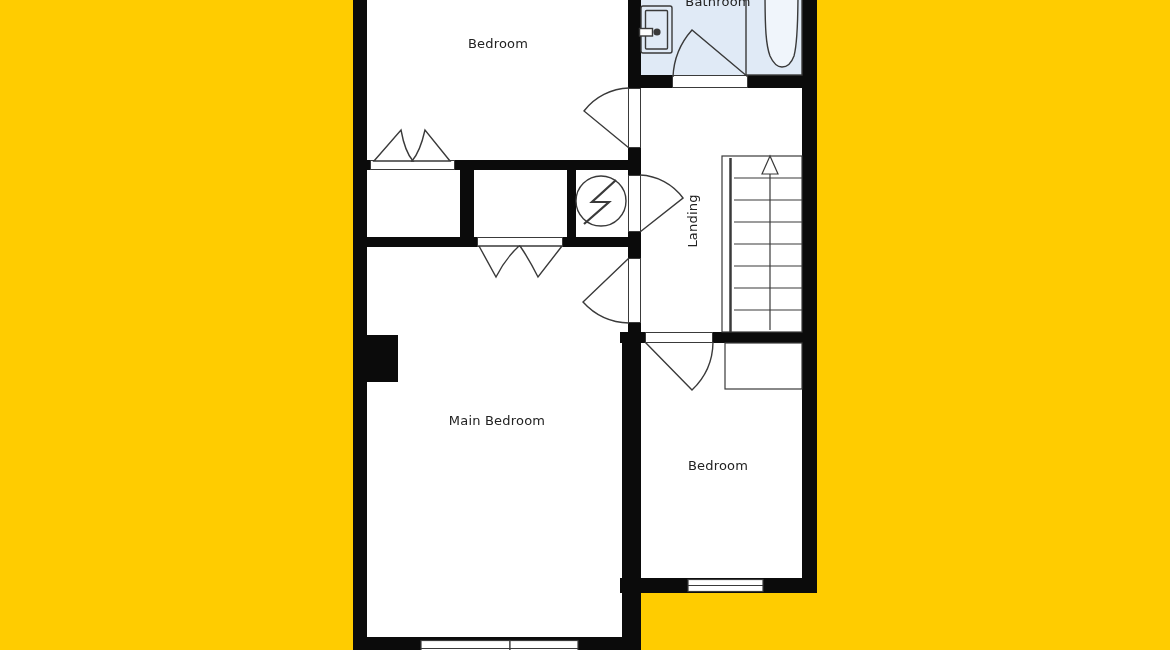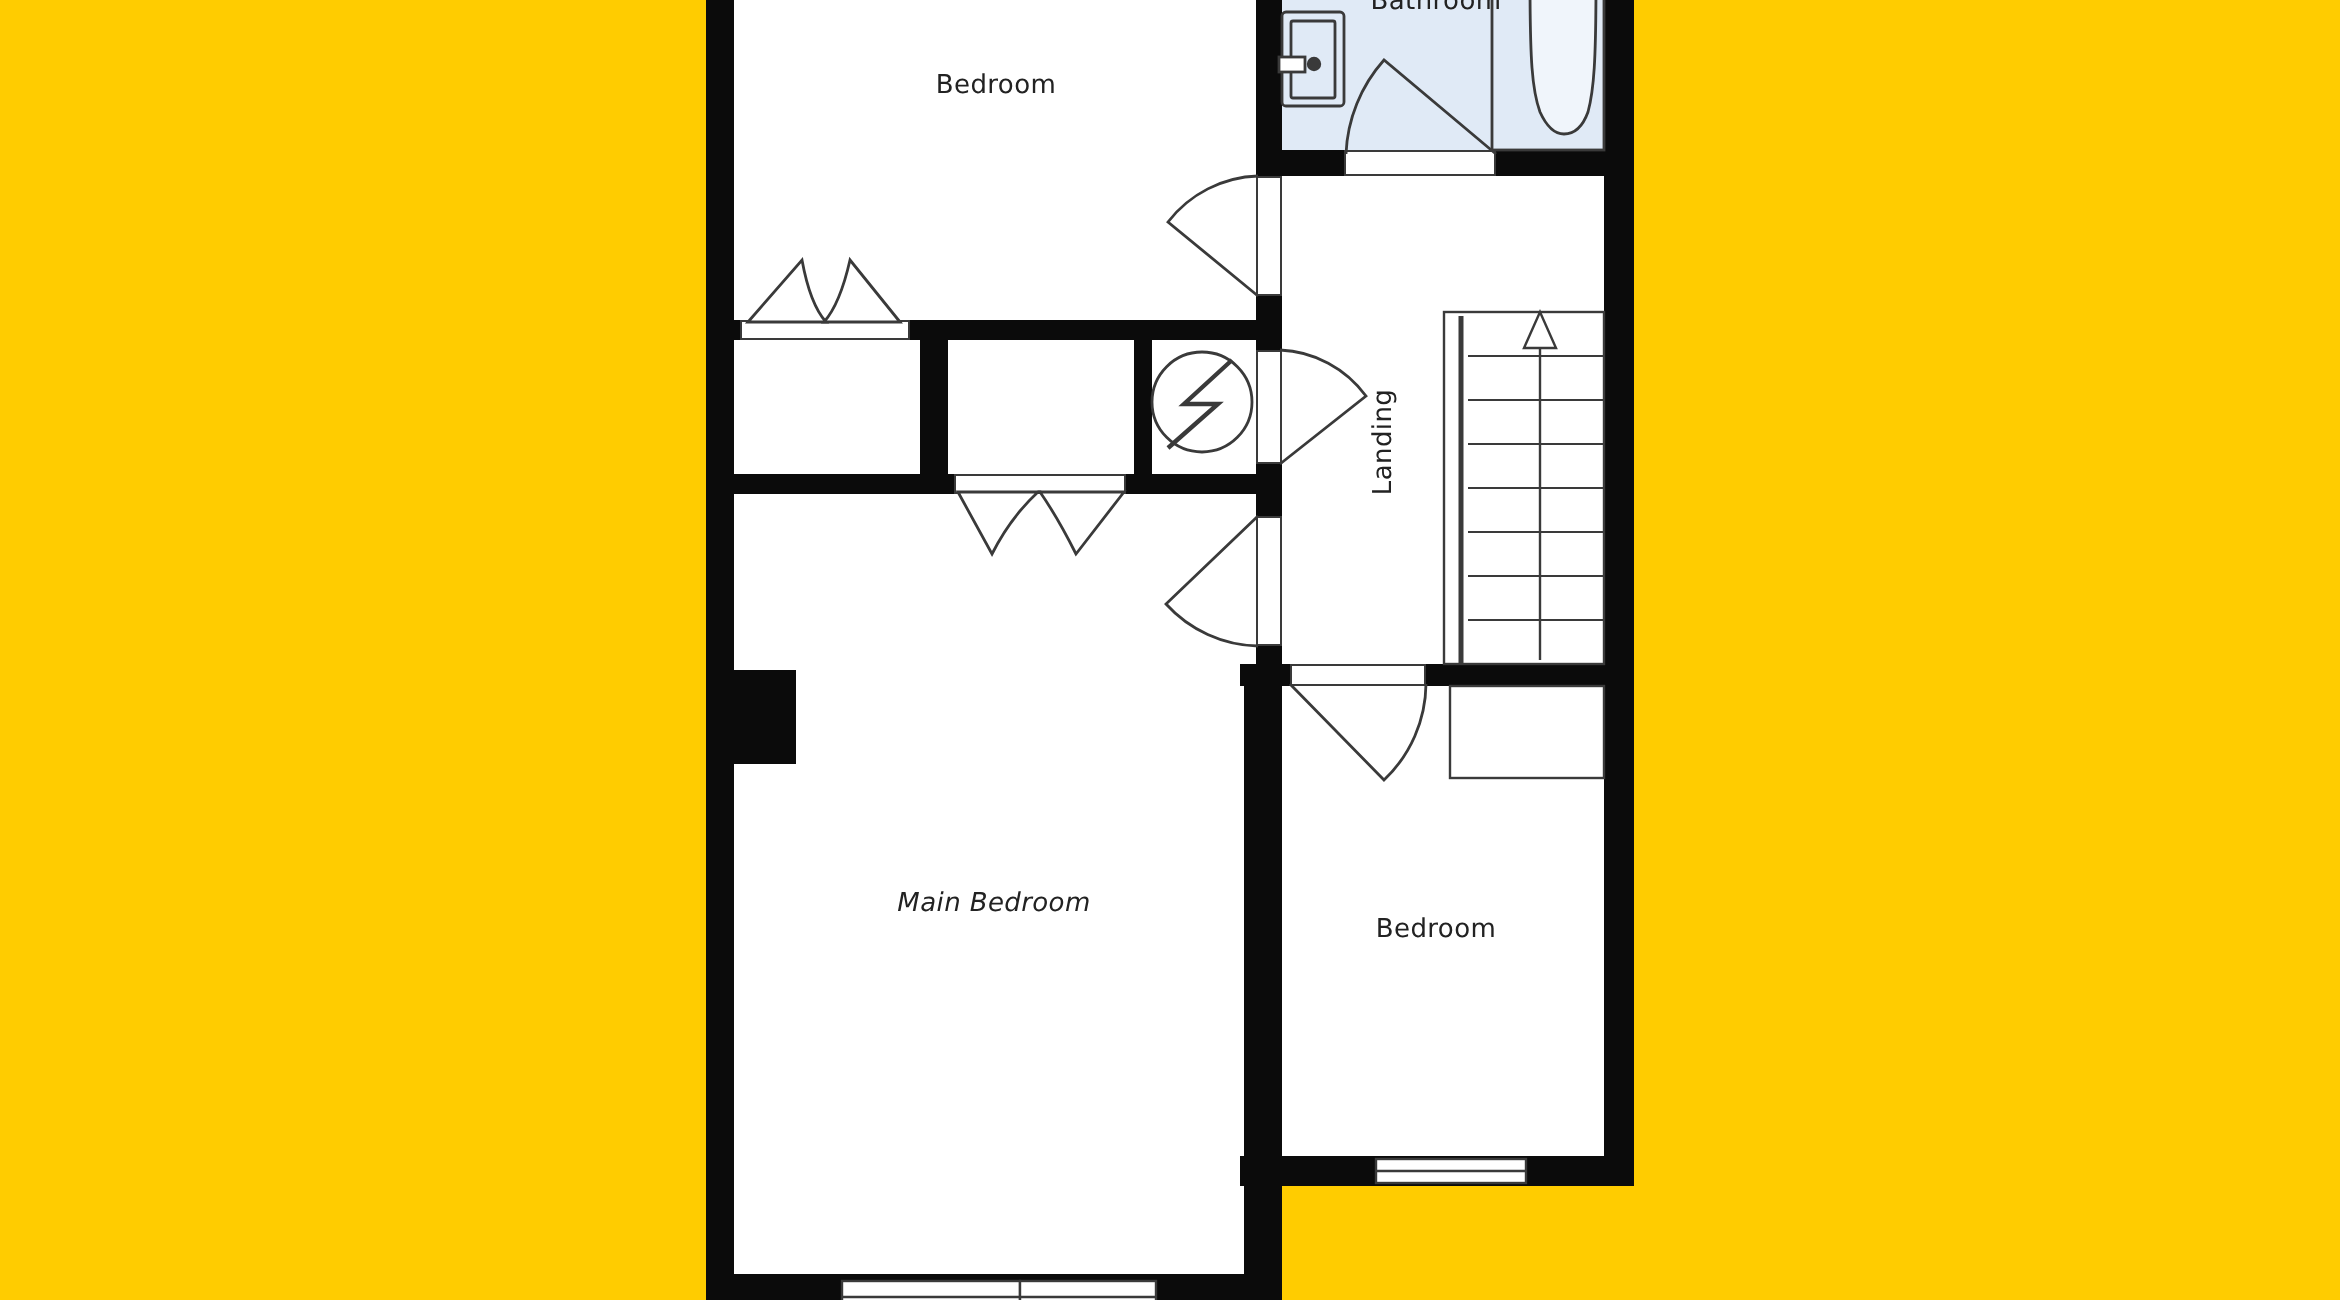--- a/index.html
+++ b/index.html
@@ -121,16 +121,16 @@
     </g>
     <g fill="#ffffff" stroke-width="1.2">
       <rect x="510" y="640.5" width="68" height="16"></rect>
       <line x1="510" y1="648.5" x2="578" y2="648.5"></line>
     </g>
   </svg>
 
   <div class="label" style="left:498px;top:43px;">Bedroom</div>
   <div class="label" style="left:718px;top:1px;">Bathroom</div>
   <div class="label vertical" style="left:692px;top:221px;">Landing</div>
-  <div class="label" style="left:497px;top:452px;font-style:italic;">Main Bedroom</div>
+  <div class="label" style="left:497px;top:420px;">Main Bedroom</div>
   <div class="label" style="left:718px;top:465px;">Bedroom</div>
 
 </div>
 
 </body></html>

